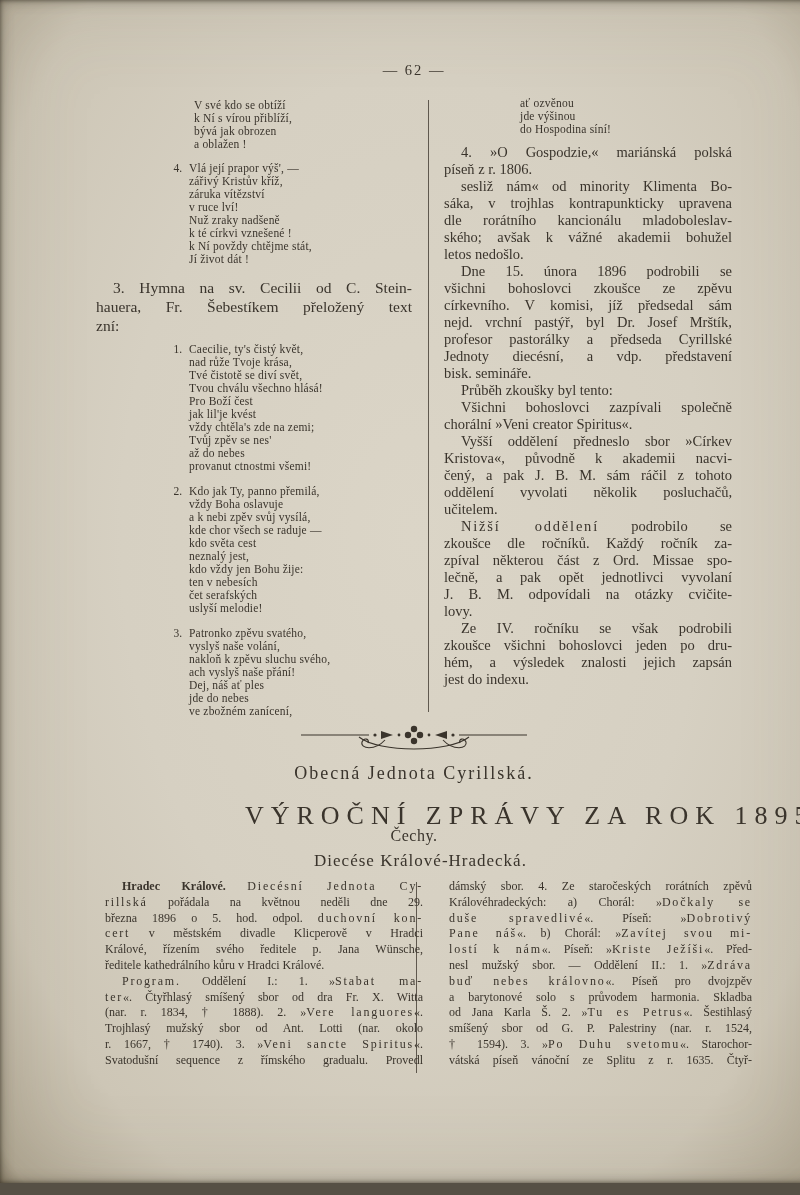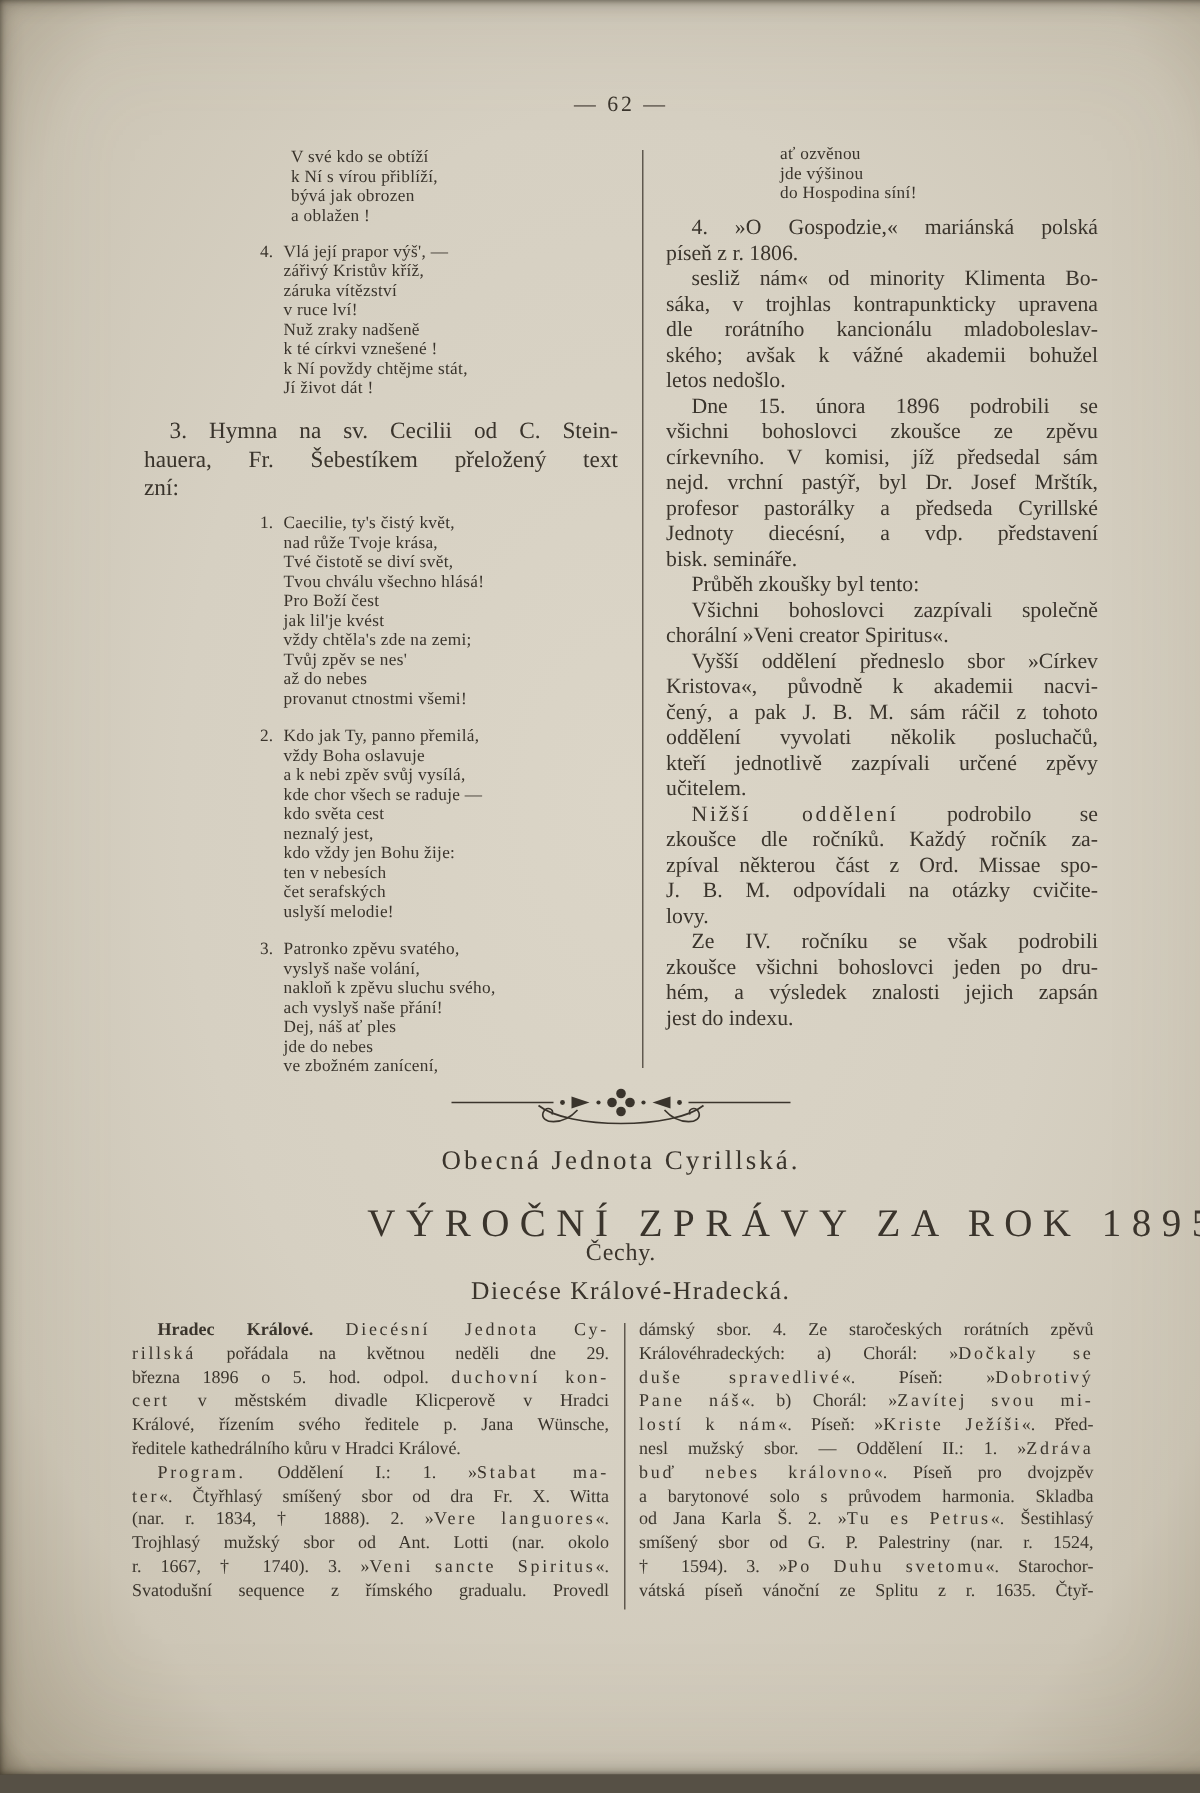--- a/index.html
+++ b/index.html
@@ -12,22 +12,22 @@
   }
   .pagenum{position:absolute;top:62px;left:0;right:0;text-align:center;
     font-size:14.5px;letter-spacing:2px;}
   .vrule{position:absolute;width:1px;background:rgba(48,42,33,.72);}
   .vrule.top{left:428px;top:100px;height:612px;}
   .vrule.bottom{left:416px;top:882px;height:191px;}
 
   .col{position:absolute;}
   .topleft{left:96px;top:99px;width:316px;}
   .topright{left:444px;top:97px;width:288px;}
-  .bottomleft{left:88px;top:879px;width:318px;}
-  .bottomright{left:426px;top:879px;width:303px;}
+  .bottomleft{left:105px;top:879px;width:318px;}
+  .bottomright{left:449px;top:879px;width:303px;}
 
   .tl{min-height:1em;}
   .just .tl{text-align:justify;text-align-last:justify;}
   .just:not(.contl) .tl:last-child{text-align-last:left;}
   .ind .tl:first-child{text-indent:17px;}
   .sp{letter-spacing:1.8px;}
   .b{font-weight:700;}
 
   .verse{font-size:11.5px;line-height:13px;letter-spacing:.2px;}
   .cont-l{margin-left:98px;margin-bottom:11px;}
@@ -158,27 +158,27 @@
       </div>
     <div class="para just ind">
         <div class="tl">Všichni bohoslovci zazpívali společně</div>
         <div class="tl">chorální »Veni creator Spiritus«.</div>
       </div>
     <div class="para just ind">
         <div class="tl">Vyšší oddělení předneslo sbor »Církev</div>
         <div class="tl">Kristova«, původně k akademii nacvi-</div>
         <div class="tl">čený, a pak J. B. M. sám ráčil z tohoto</div>
         <div class="tl">oddělení vyvolati několik posluchačů,</div>
-        <div class="tl">kteří jednotlivě zazpívali určené zpěvy</div>
         <div class="tl">učitelem.</div>
       </div>
     <div class="para just ind">
         <div class="tl"><span class="sp">Nižší oddělení</span><span> podrobilo se</span></div>
         <div class="tl">zkoušce dle ročníků. Každý ročník za-</div>
         <div class="tl">zpíval některou část z Ord. Missae spo-</div>
+        <div class="tl">lečně, a pak opět jednotlivci vyvolaní</div>
         <div class="tl">J. B. M. odpovídali na otázky cvičite-</div>
         <div class="tl">lovy.</div>
       </div>
     <div class="para just ind">
         <div class="tl">Ze IV. ročníku se však podrobili</div>
         <div class="tl">zkoušce všichni bohoslovci jeden po dru-</div>
         <div class="tl">hém, a výsledek znalosti jejich zapsán</div>
         <div class="tl">jest do indexu.</div>
       </div>
   </div>

